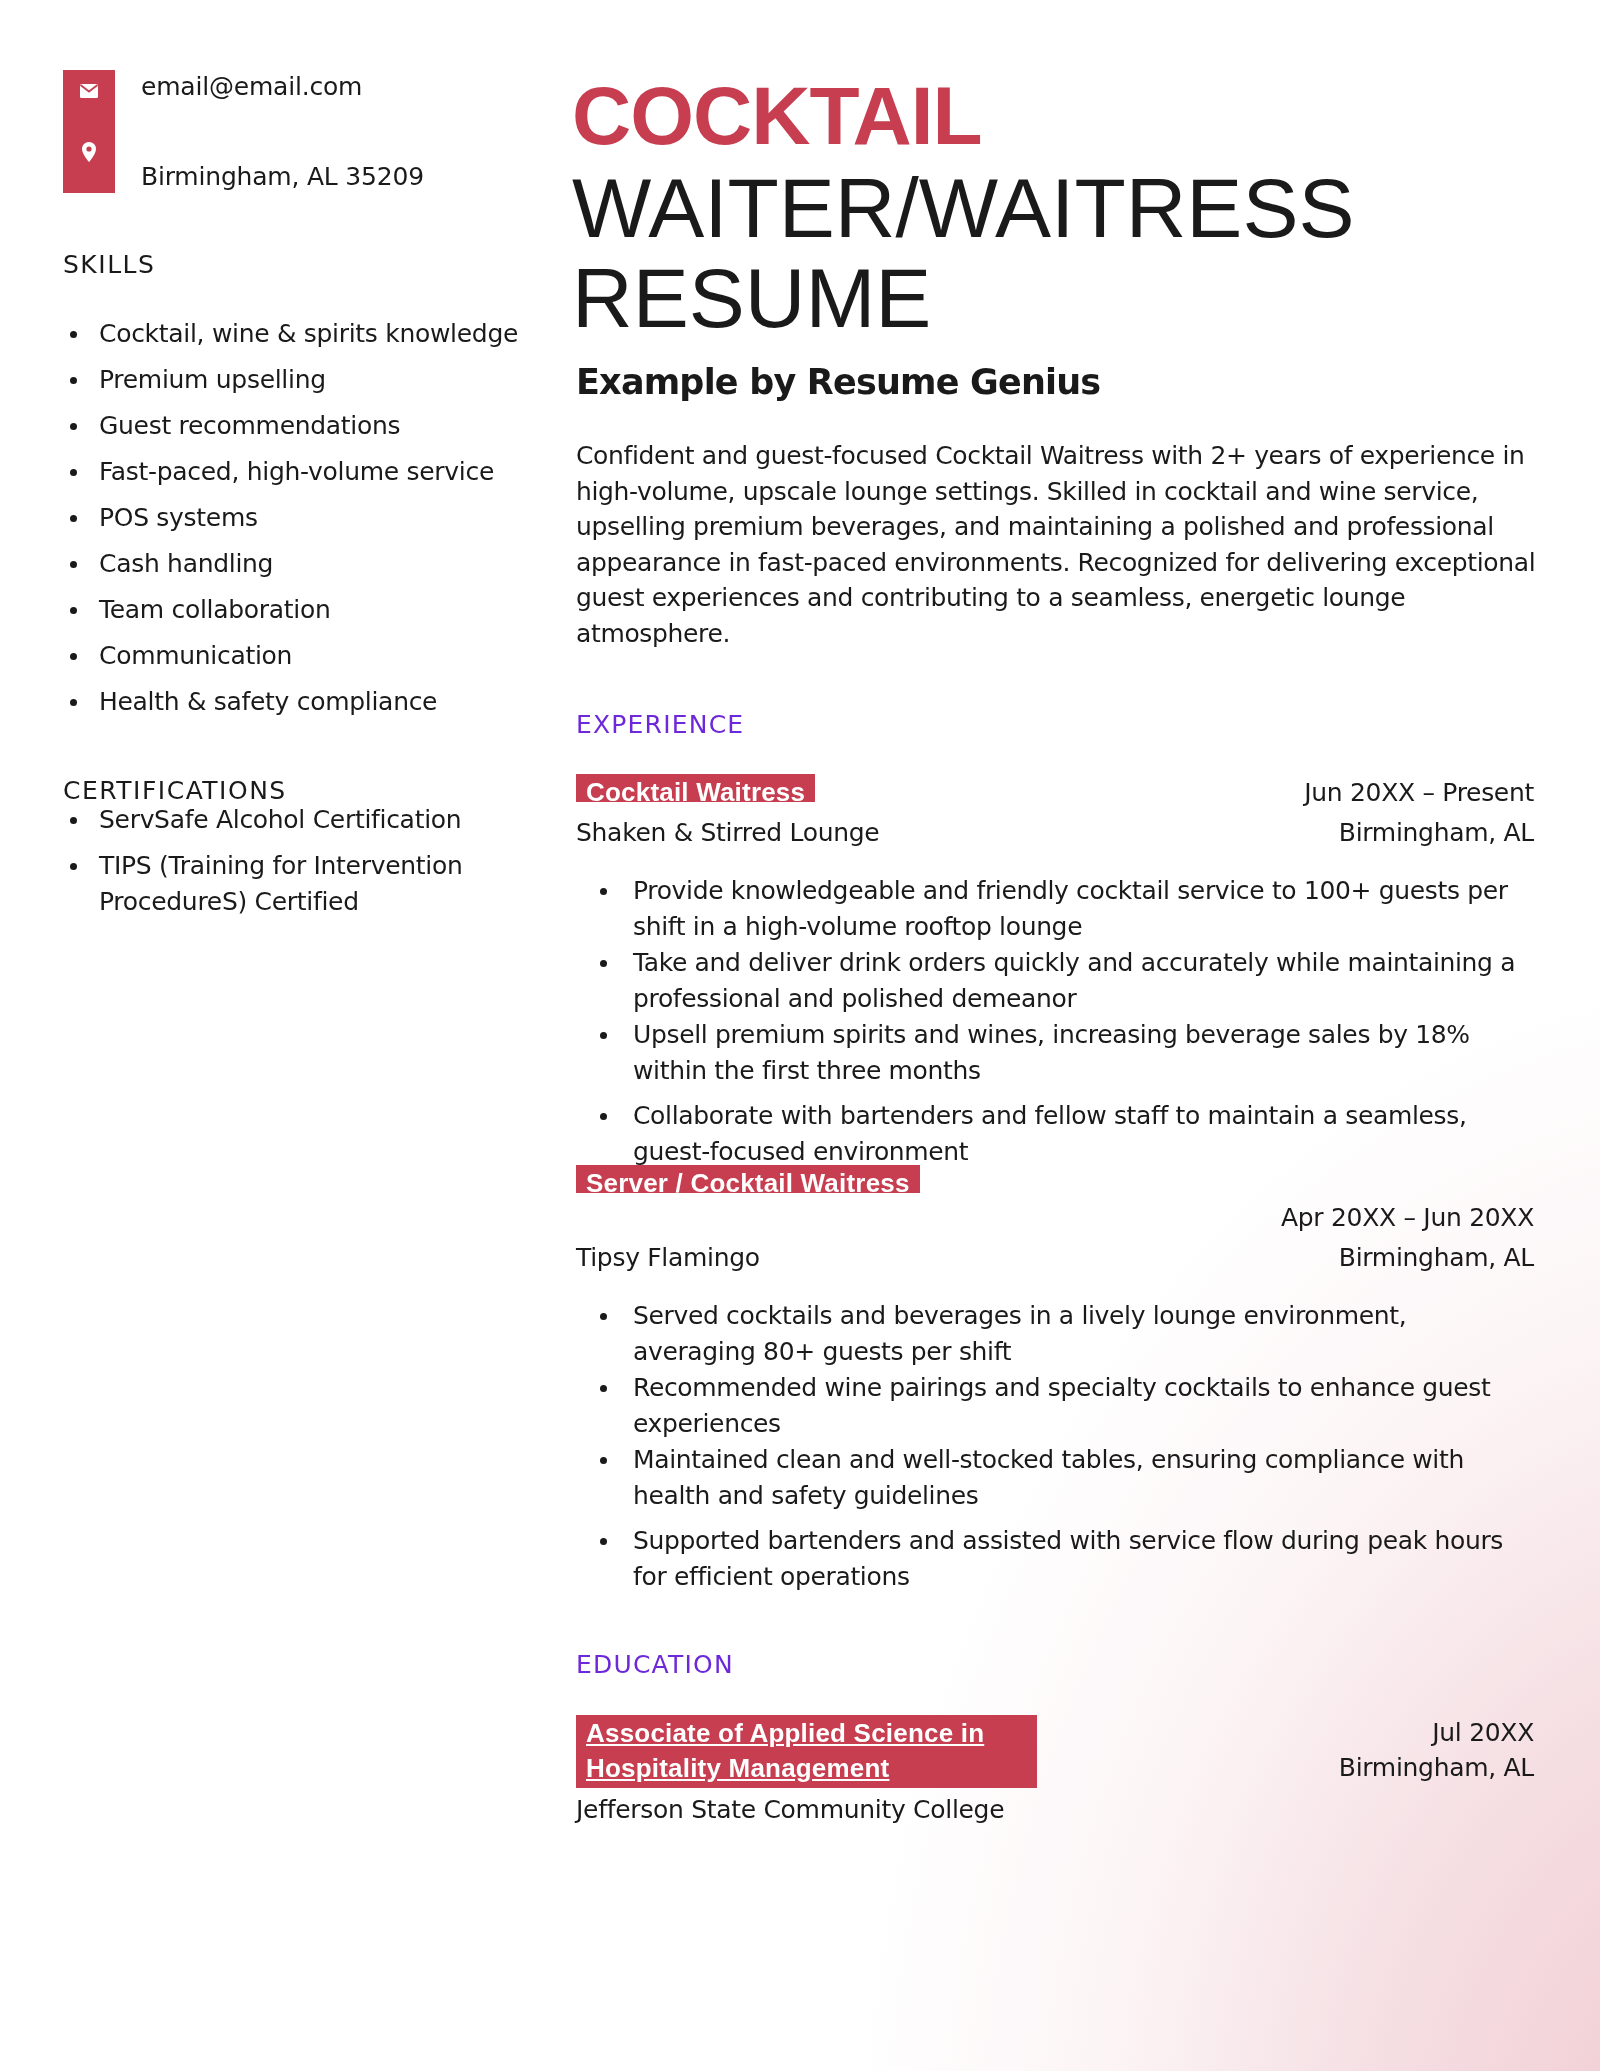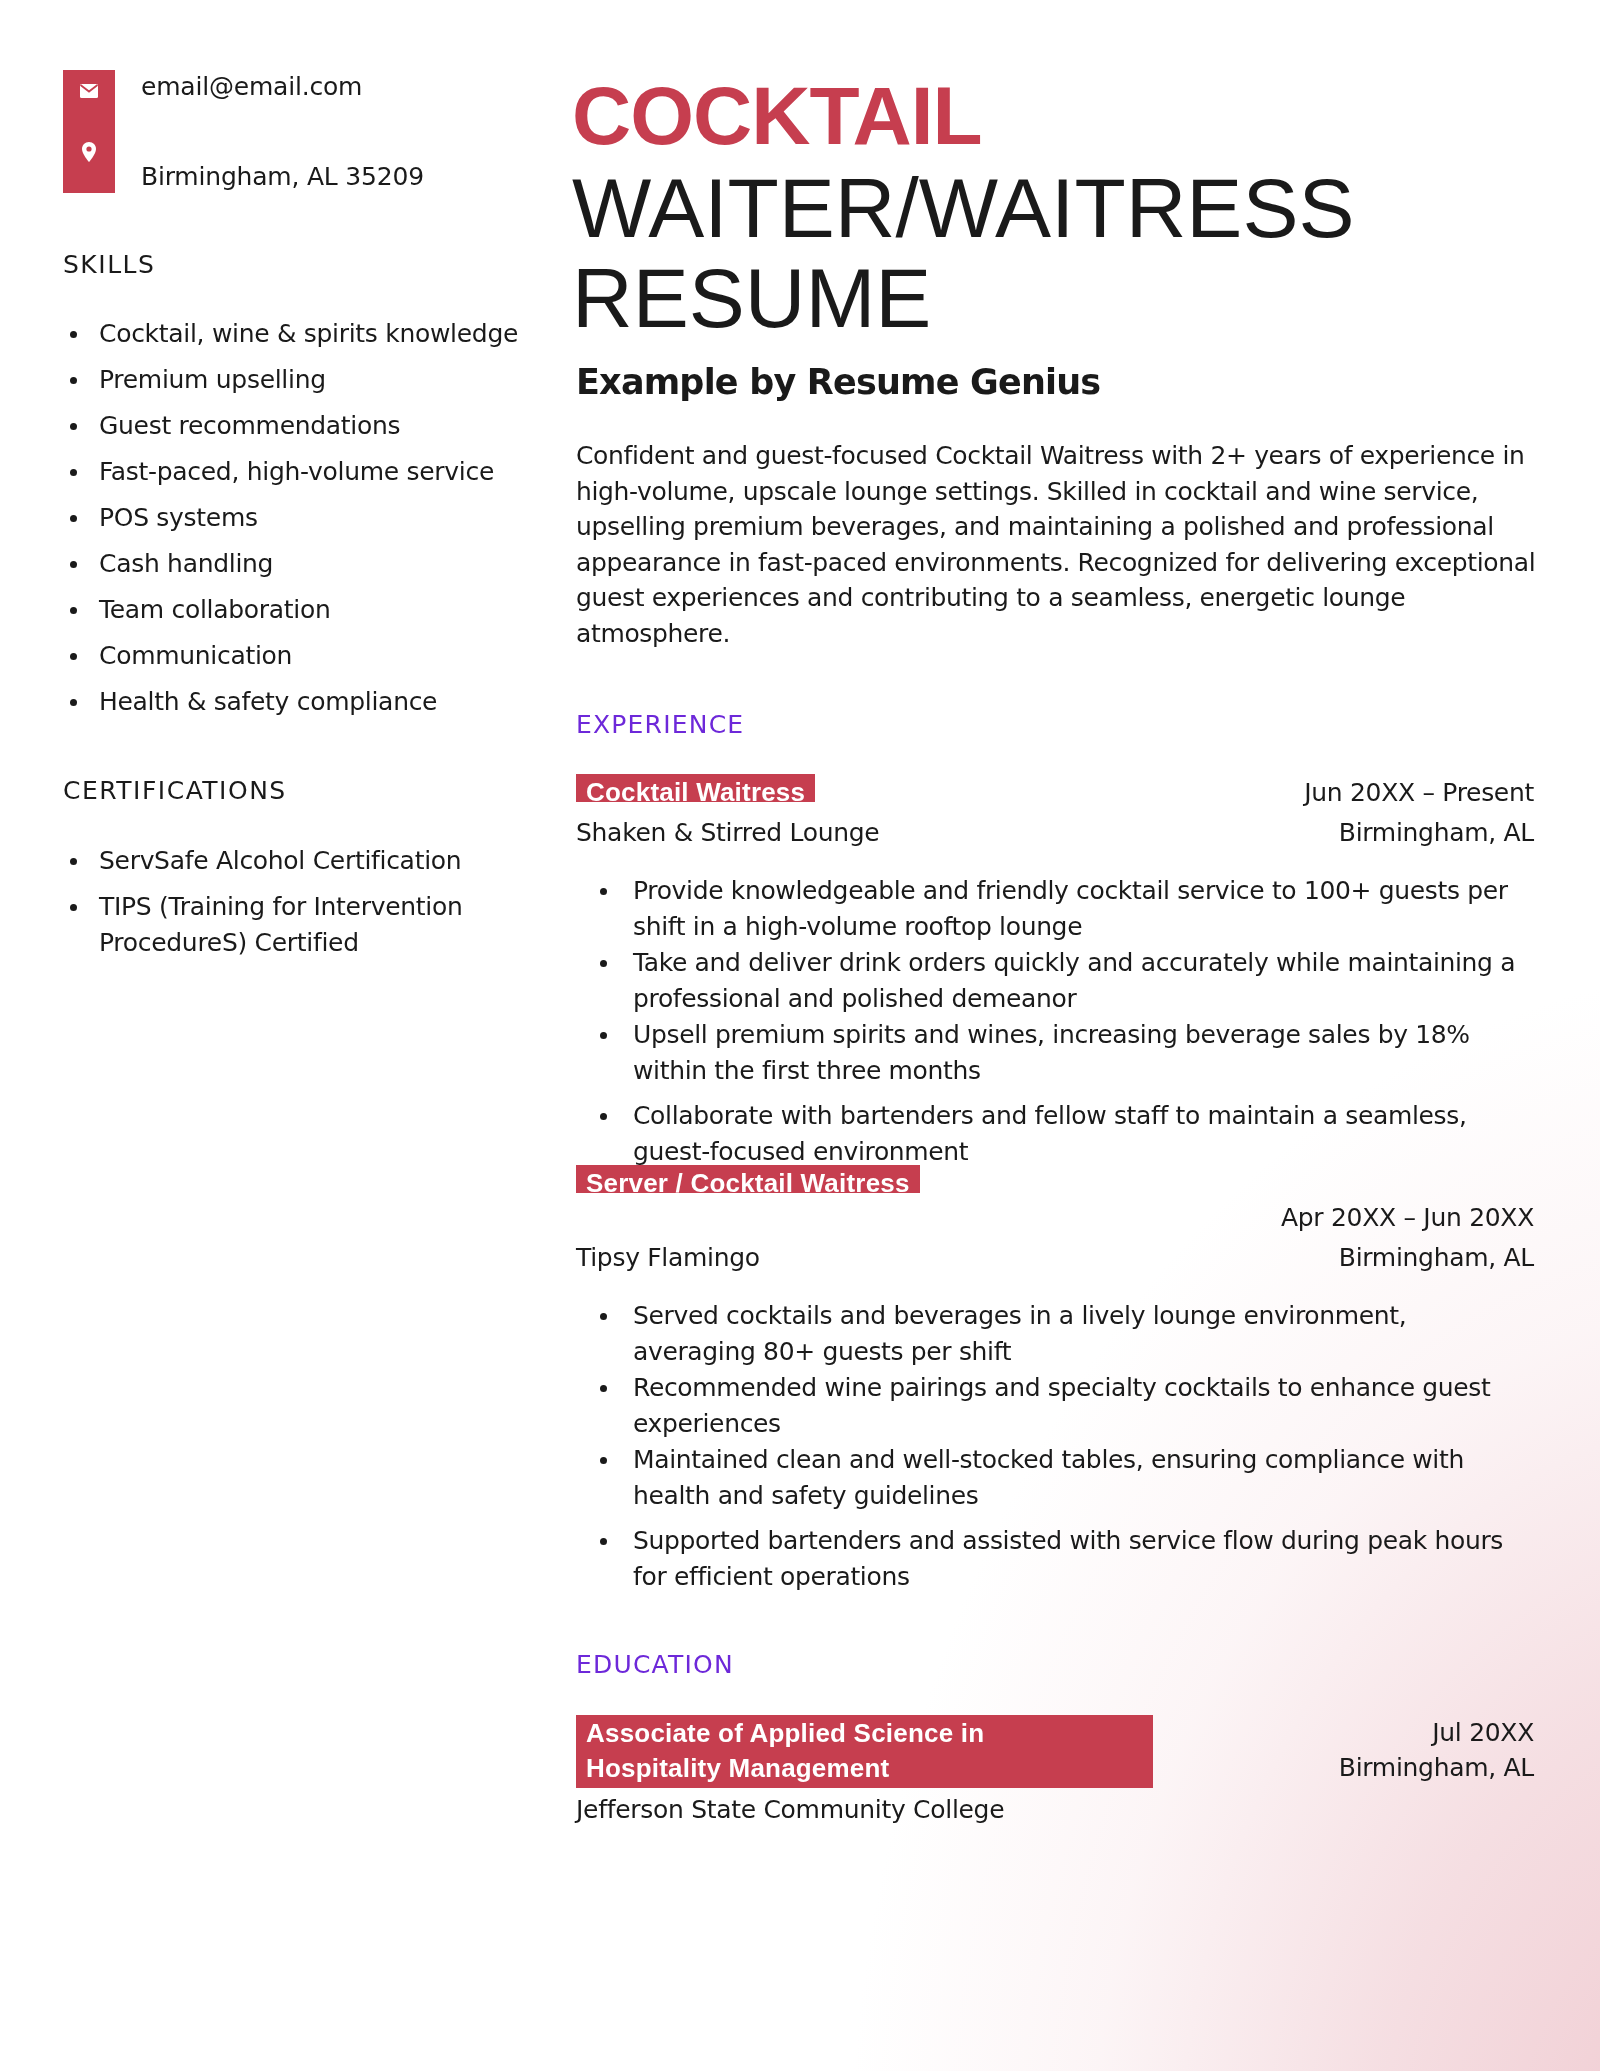--- a/index.html
+++ b/index.html
@@ -66,21 +66,21 @@
   .right-heading {
     position: absolute; left: 576px; font-size: 25px; letter-spacing: 1.2px; color: #6d28d9;
   }
 
   
   .role-box {
     position: absolute; left: 576px; background: #c63e4f; color: #ffffff;
     font-weight: bold; font-size: 26px; padding: 0 10px; height: 28px; line-height: 36px;
     font-family: "Liberation Sans", sans-serif; letter-spacing: 0.2px;
   }
-  .role-box.multi { height: 73px; line-height: 35px; padding-top: 1px; width: 577px; }
+  .role-box.multi { height: 73px; line-height: 35px; padding-top: 1px; width: 461px; text-decoration: underline; }
   .right-meta {
     position: absolute; right: 66px; text-align: right; font-size: 25px; color: #1a1a1a;
     letter-spacing: -0.3px;
   }
   .company {
     position: absolute; left: 576px; font-size: 25px; color: #1a1a1a; letter-spacing: -0.3px;
   }
   .bullets { position: absolute; left: 576px; width: 960px; list-style: none; }
   .bullets li {
     position: relative; padding-left: 57px; font-size: 25px; line-height: 36px;
@@ -120,21 +120,21 @@
   <li>Guest recommendations</li>
   <li>Fast-paced, high-volume service</li>
   <li>POS systems</li>
   <li>Cash handling</li>
   <li>Team collaboration</li>
   <li>Communication</li>
   <li>Health &amp; safety compliance</li>
 </ul>
 
 <div class="left-heading" style="top:776px;">CERTIFICATIONS</div>
-<ul class="left-list" style="top:843px; width:440px;">
+<ul class="left-list" style="top:802px; width:440px;">
   <li>ServSafe Alcohol Certification</li>
   <li style="margin-bottom:0;">TIPS (Training for Intervention ProcedureS) Certified</li>
 </ul>
 
 <div class="title-red">COCKTAIL</div>
 <div class="title-thin" style="top:162px;">WAITER/WAITRESS</div>
 <div class="title-thin" style="top:252px;">RESUME</div>
 <div class="subtitle">Example by Resume Genius</div>
 
 <p class="summary">Confident and guest-focused Cocktail Waitress with 2+ years of experience in high-volume, upscale lounge settings. Skilled in cocktail and wine service, upselling premium beverages, and maintaining a polished and professional appearance in fast-paced environments. Recognized for delivering exceptional guest experiences and contributing to a seamless, energetic lounge atmosphere.</p>

